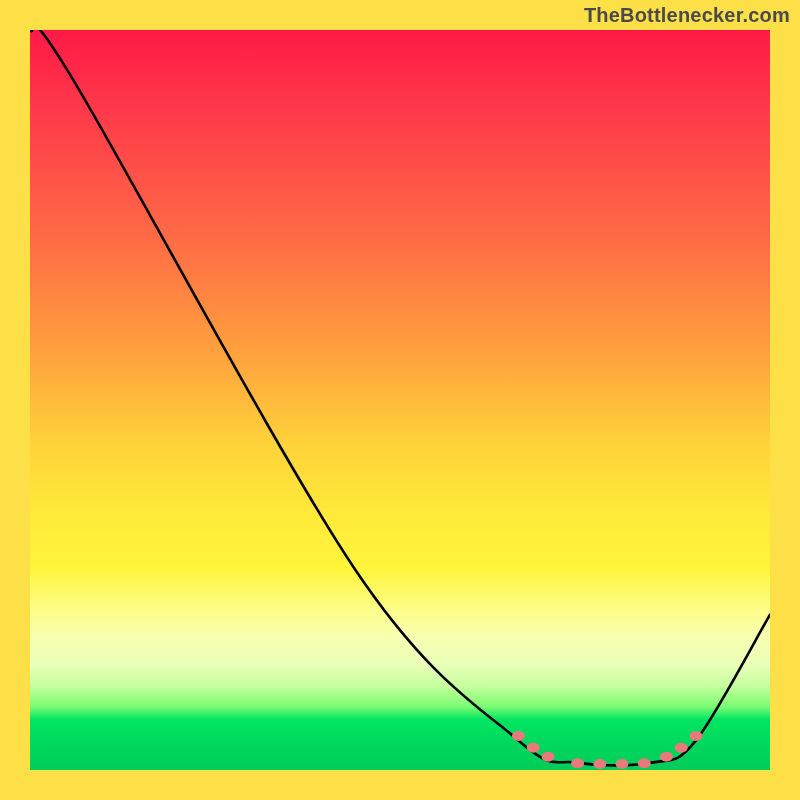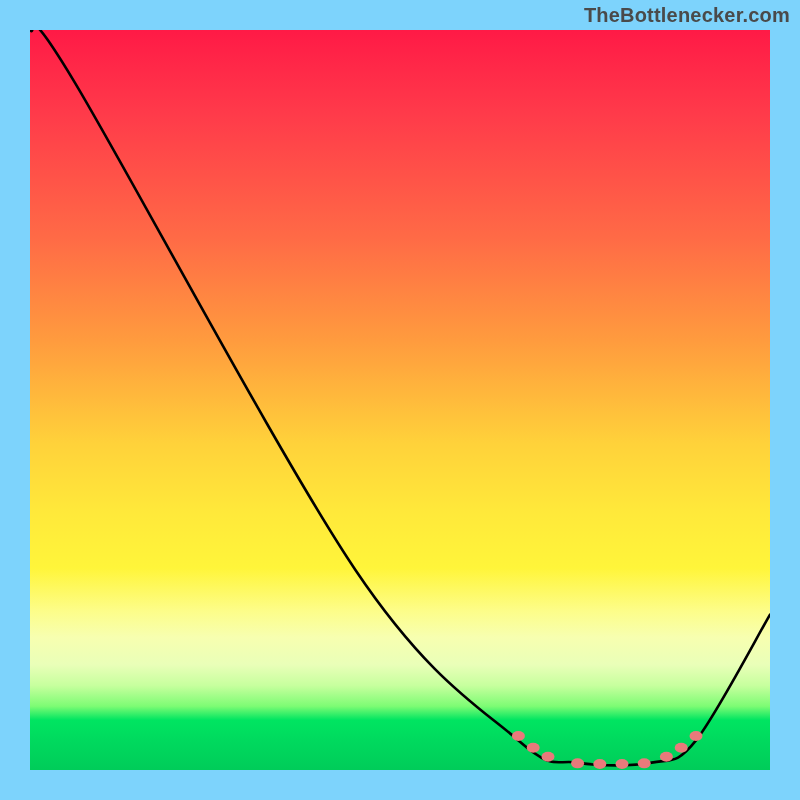--- a/index.html
+++ b/index.html
@@ -8,21 +8,21 @@
     width: 800px;
     height: 800px;
     background: #000;
     overflow: hidden;
     font-family: Arial, Helvetica, sans-serif;
   }
   .stage {
     position: relative;
     width: 800px;
     height: 800px;
-    background: #7dd3fc;
+    background: #fde047;
   }
   .watermark {
     position: absolute;
     top: 4px;
     right: 10px;
     color: #4a4a4a;
     font-size: 20px;
     font-weight: 600;
     letter-spacing: 0.2px;
     z-index: 5;

